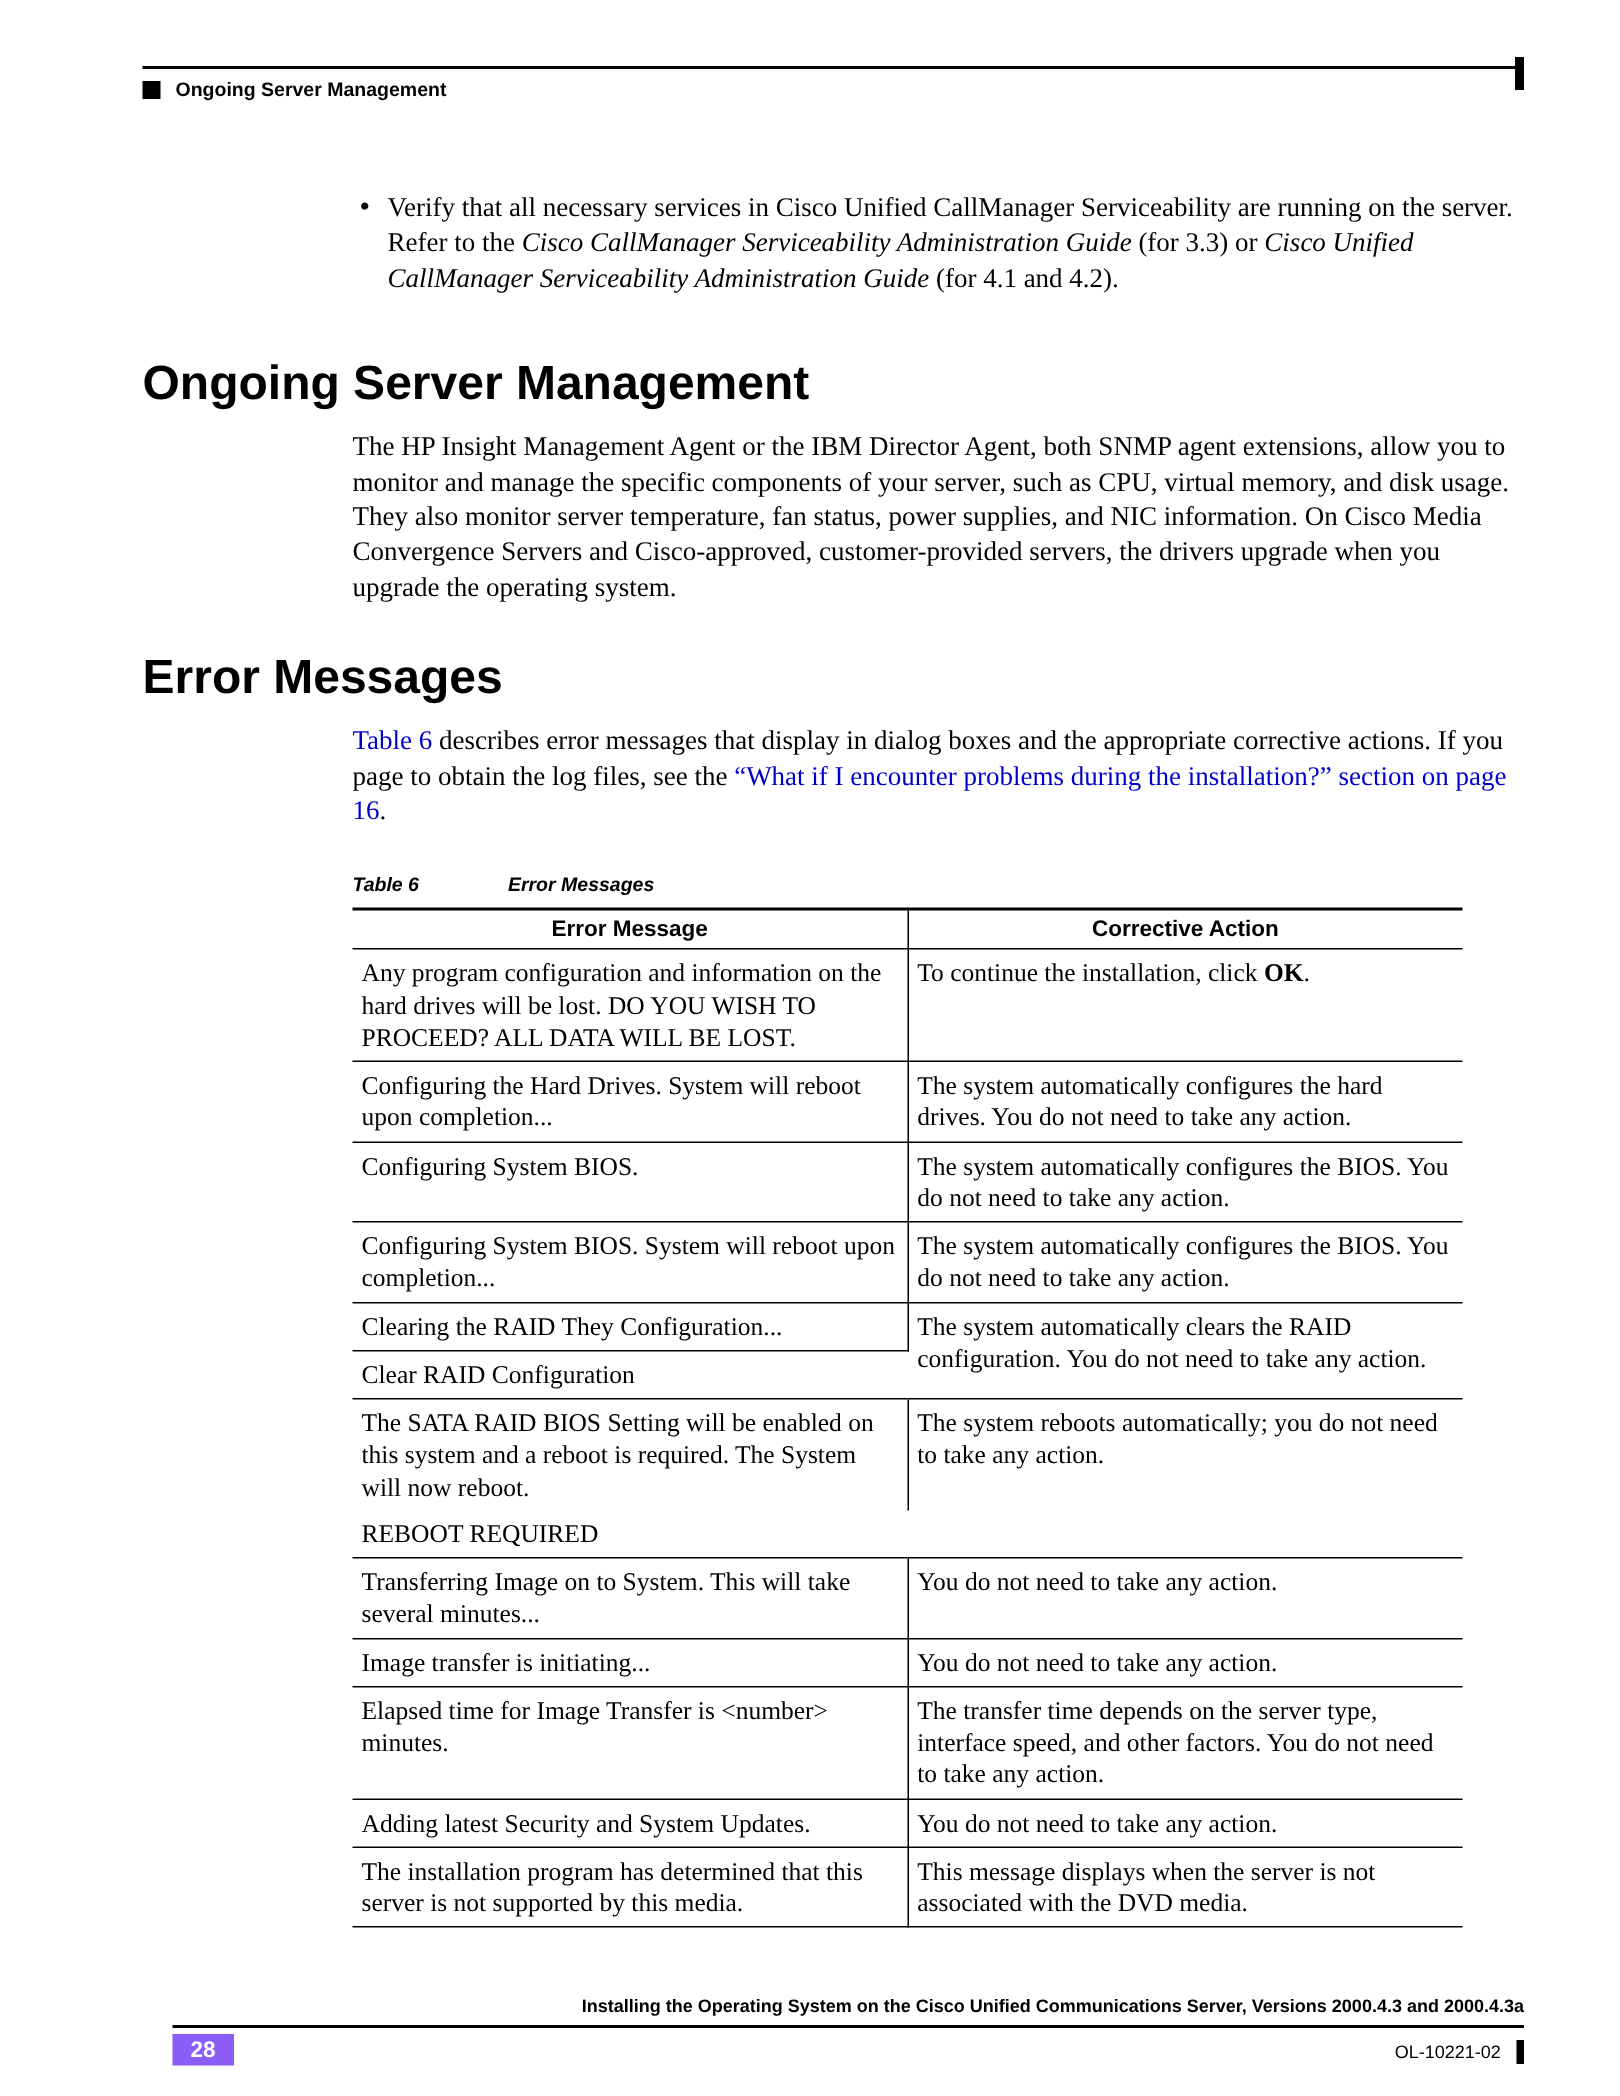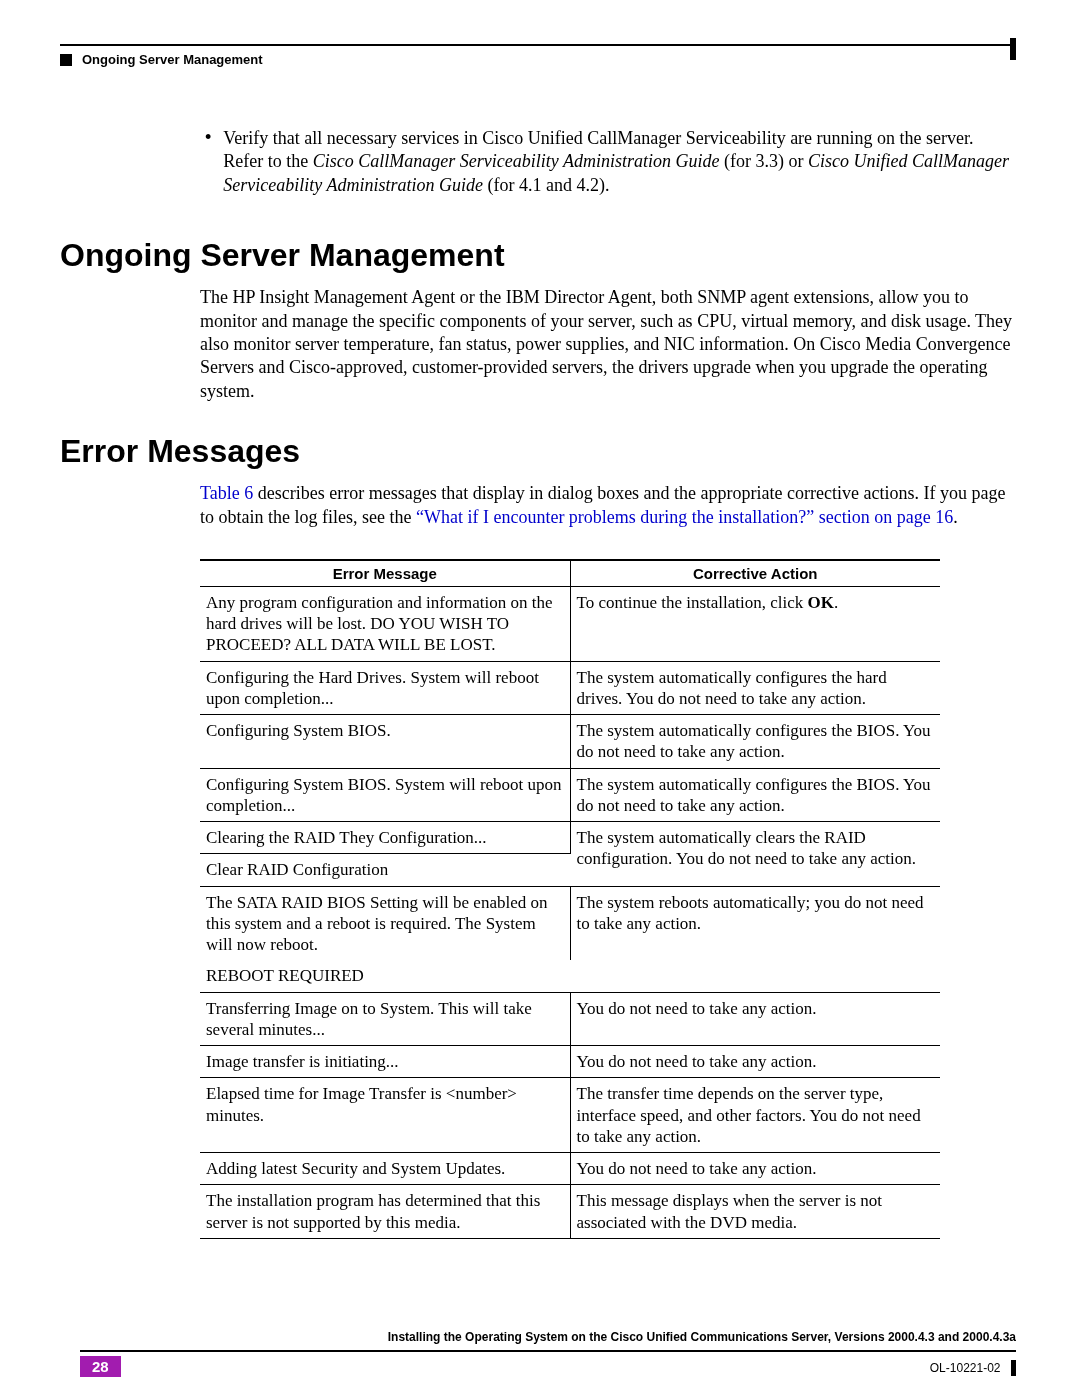--- a/index.html
+++ b/index.html
@@ -9,20 +9,21 @@
     background: #ffffff;
     font-family: "Times New Roman", Times, serif;
     font-size: 18px;
     color: #000;
     position: relative;
   }
   .page {
     padding: 38px 64px 0 60px;
     position: relative;
     height: 100%;
+    margin-left: 35px;
   }
   .header-line {
     position: absolute;
     top: 38px;
     right: 64px;
     width: 6px;
     height: 22px;
     background: #000;
   }
   .header-bar {
@@ -136,21 +137,21 @@
     margin-right: 0;
     margin-bottom: 6px;
     padding-left: 90px;
   }
   .footer-bottom {
     display: flex;
     justify-content: space-between;
     align-items: center;
   }
   .page-num-box {
-    background: #a21caf;
+    background: #8b5cf6;
     color: #fff;
     font-family: Arial, Helvetica, sans-serif;
     font-weight: bold;
     font-size: 15px;
     padding: 2px 12px;
     display: inline-block;
   }
   .doc-id {
     font-family: Arial, Helvetica, sans-serif;
     font-weight: normal;
@@ -185,20 +186,24 @@
     </div>
 
     <h1 class="section">Ongoing Server Management</h1>
     <div class="para">The HP Insight Management Agent or the IBM Director Agent, both SNMP agent extensions, allow you to monitor and manage the specific components of your server, such as CPU, virtual memory, and disk usage. They also monitor server temperature, fan status, power supplies, and NIC information. On Cisco Media Convergence Servers and Cisco-approved, customer-provided servers, the drivers upgrade when you upgrade the operating system.</div>
 
     <h1 class="section">Error Messages</h1>
     <div class="para">
       <span class="link">Table 6</span><span> describes error messages that display in dialog boxes and the appropriate corrective actions. If you page to obtain the log files, see the </span><span class="link">“What if I encounter problems during the installation?” section on page 16</span><span>.</span>
     </div>
 
+    <div class="table-caption">
+      <span class="tlabel">Table 6</span>
+      <span>Error Messages</span>
+    </div>
 
     <table class="err">
       <thead>
         <tr>
           <th class="col-left">Error Message</th>
           <th>Corrective Action</th>
         </tr>
       </thead>
       <tbody>
         <tr>

